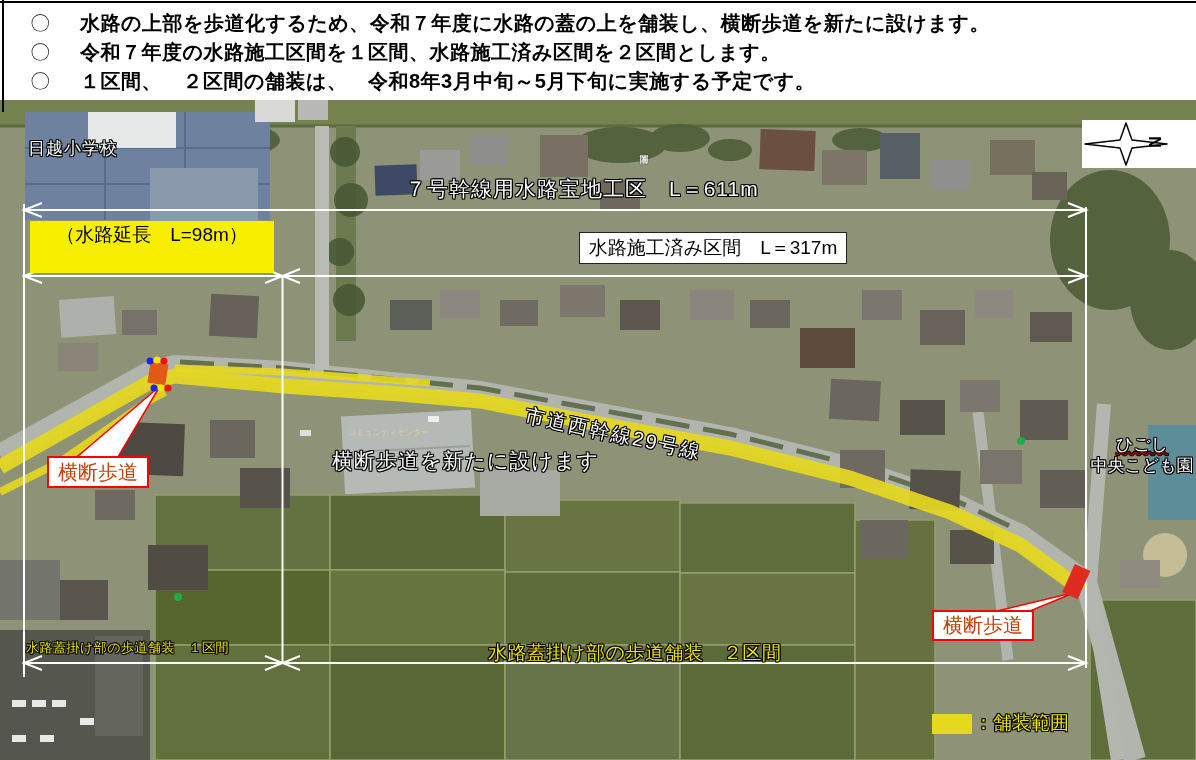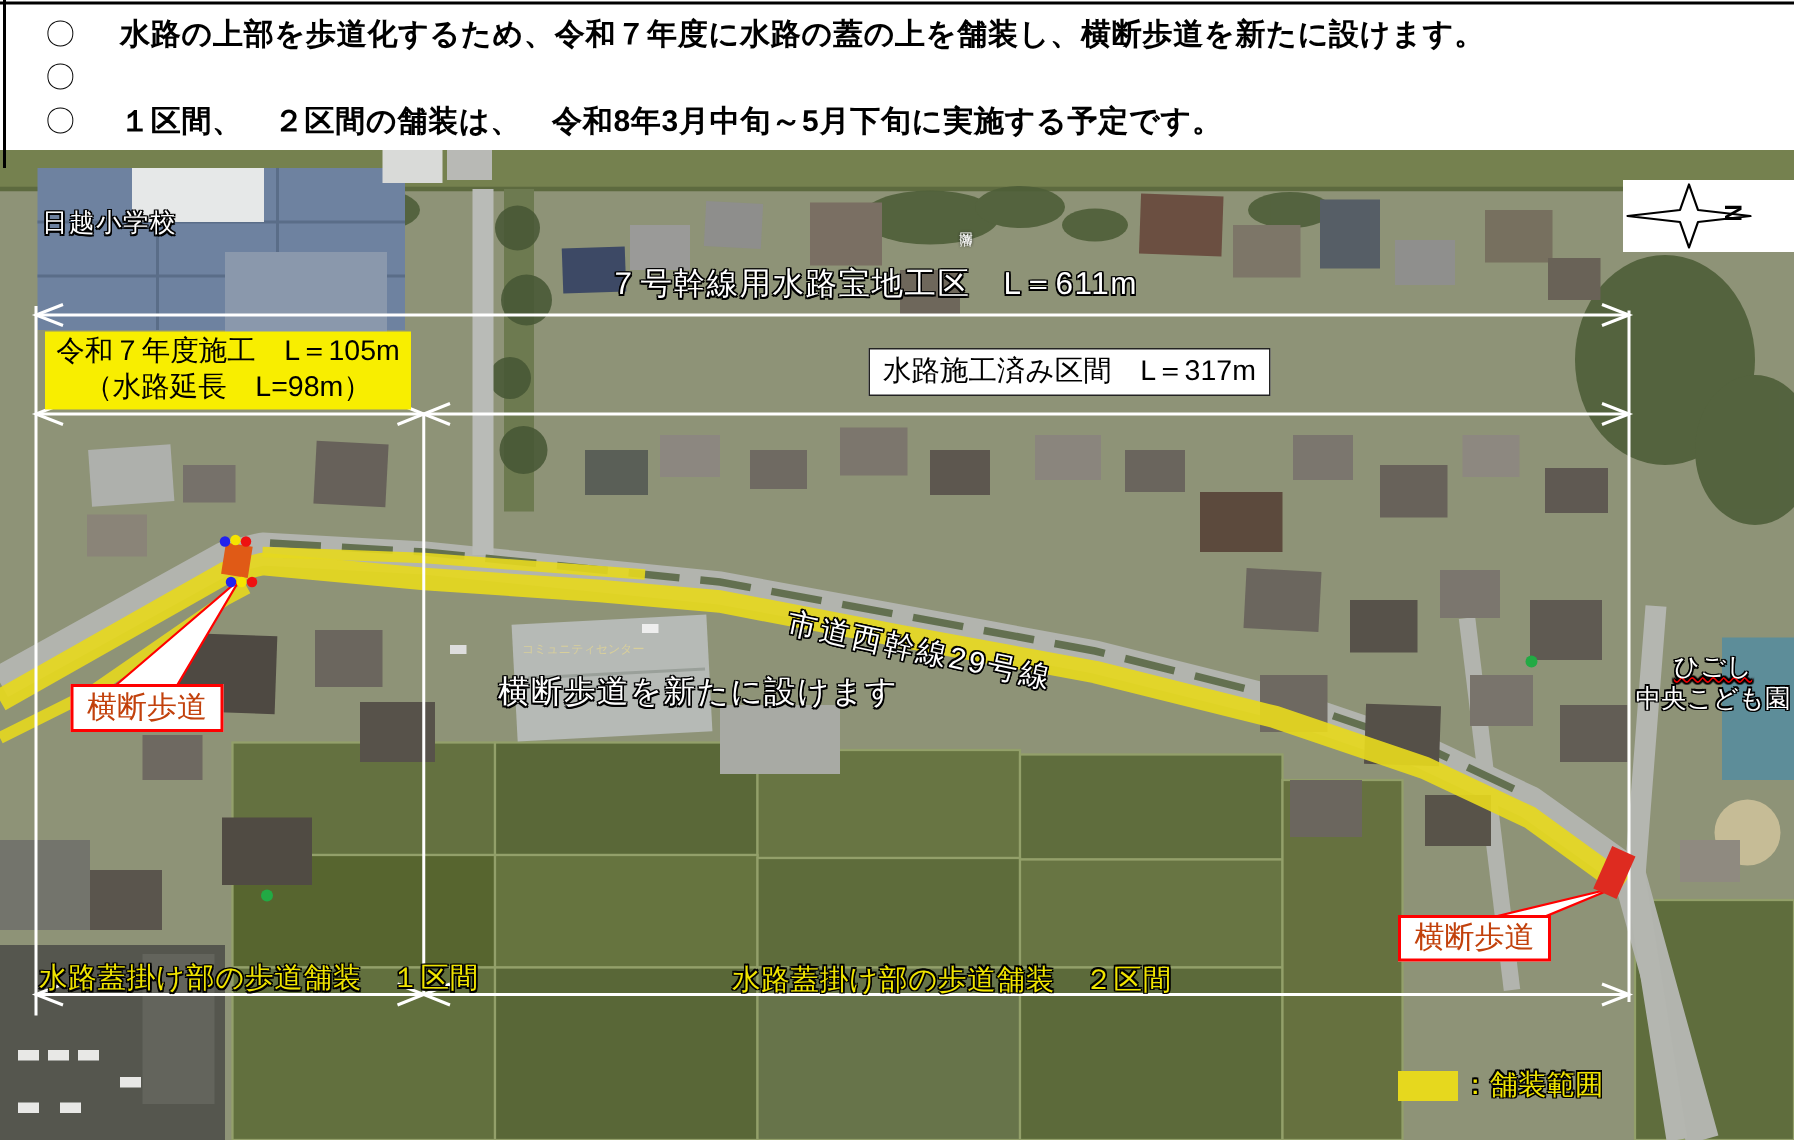--- a/index.html
+++ b/index.html
@@ -33,21 +33,21 @@
   .trunklbl{left:405px;top:175px;font-size:21px;letter-spacing:1px;}
   .roadlbl{left:528px;top:402px;font-size:20px;letter-spacing:2px;
            transform:rotate(12deg);transform-origin:left top;}
   .cclbl{left:332px;top:447px;font-size:21px;letter-spacing:1px;}
   .rooflbl{left:348px;top:427px;font-size:8px;color:#d8cf9b;white-space:nowrap;}
   .kodomoen{left:1086px;top:434px;width:112px;text-align:center;font-size:17px;line-height:21px;}
   .kodomoen .wavy{text-decoration:underline;text-decoration-style:wavy;
                   text-decoration-color:#e00;text-decoration-thickness:1px;}
   .vplace{left:637px;top:148px;font-size:9px;color:#fff;writing-mode:vertical-rl;
           text-shadow:0 0 2px #333;opacity:.95;}
-  .sec1{left:26px;top:639px;font-size:19px;letter-spacing:.5px;}
+  .sec1{left:26px;top:639px;font-size:13px;letter-spacing:.5px;}
   .sec2{left:488px;top:640px;font-size:19px;letter-spacing:.5px;}
   .legendlbl{left:974px;top:710px;font-size:19px;}
   .legendswatch{left:932px;top:714px;}
   
   .compass{left:1082px;top:120px;width:114px;height:48px;background:#fff;}
   .north{left:1148px;top:133px;font-size:16px;font-weight:bold;color:#000;
          transform:rotate(90deg);}
 </style>
 </head>
 <body>
@@ -237,21 +237,20 @@
     </g>
   </svg>
 
   <div class="abs ow schoollbl">日越小学校</div>
 
   <div class="abs vplace">岡藩</div>
 
   <div class="abs ow trunklbl">７号幹線用水路宝地工区　L＝611m</div>
 
   <div class="abs fy7box" style="background:#f8ee00">
-    <div>令和７年度施工　L＝105m</div>
     <div>（水路延長　L=98m）</div>
   </div>
 
   <div class="abs donebox">水路施工済み区間　L＝317m</div>
 
   <div class="abs ow roadlbl">市道西幹線29号線</div>
 
   <div class="abs rooflbl">コミュニティセンター</div>
 
   <div class="abs ow cclbl">横断歩道を新たに設けます</div>
@@ -280,20 +279,21 @@
   <div class="abs north">N</div>
 
   <div class="abs header">
     <div class="abs bullets">
       <div class="bullet">
         <span class="mk">〇</span>
         <span class="tx">水路の上部を歩道化するため、令和７年度に水路の蓋の上を舗装し、横断歩道を新たに設けます。</span>
       </div>
       <div class="bullet">
         <span class="mk">〇</span>
+        <span class="tx">令和７年度の水路施工区間を１区間、水路施工済み区間を２区間とします。</span>
       </div>
       <div class="bullet">
         <span class="mk">〇</span>
         <span class="tx">１区間、　２区間の舗装は、　令和8年3月中旬～5月下旬に実施する予定です。</span>
       </div>
     </div>
   </div>
   <div class="abs topline"></div>
   <div class="abs leftline"></div>
 

